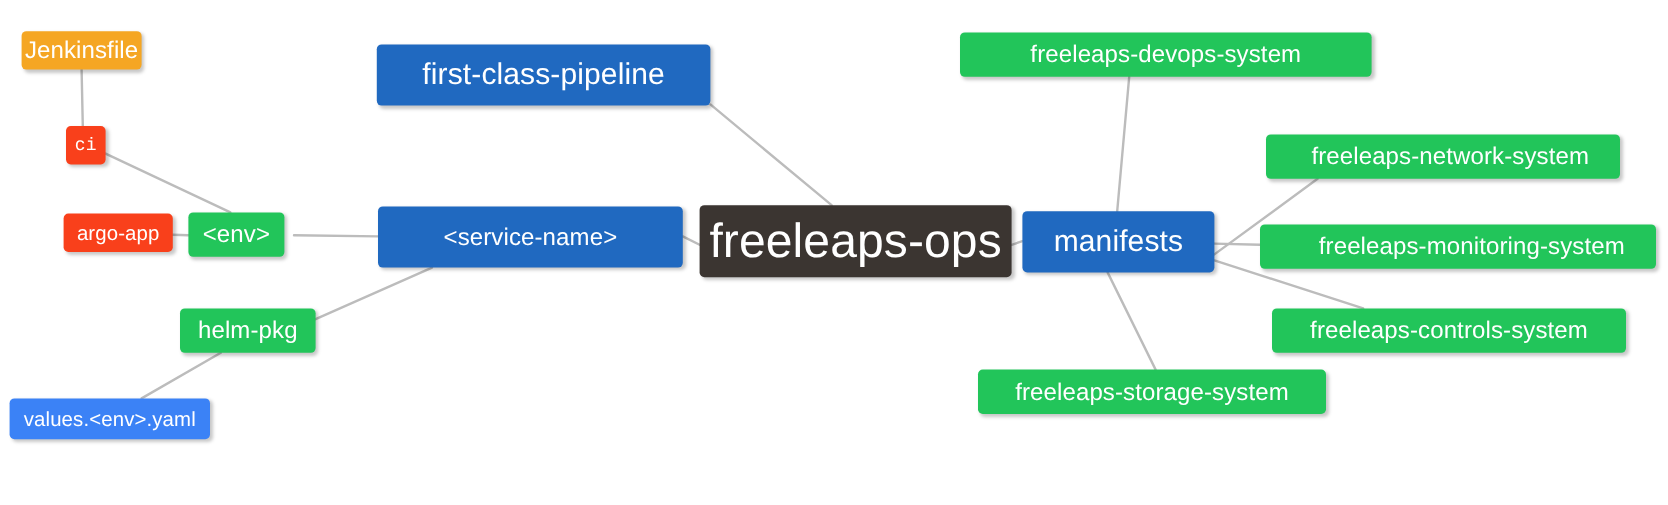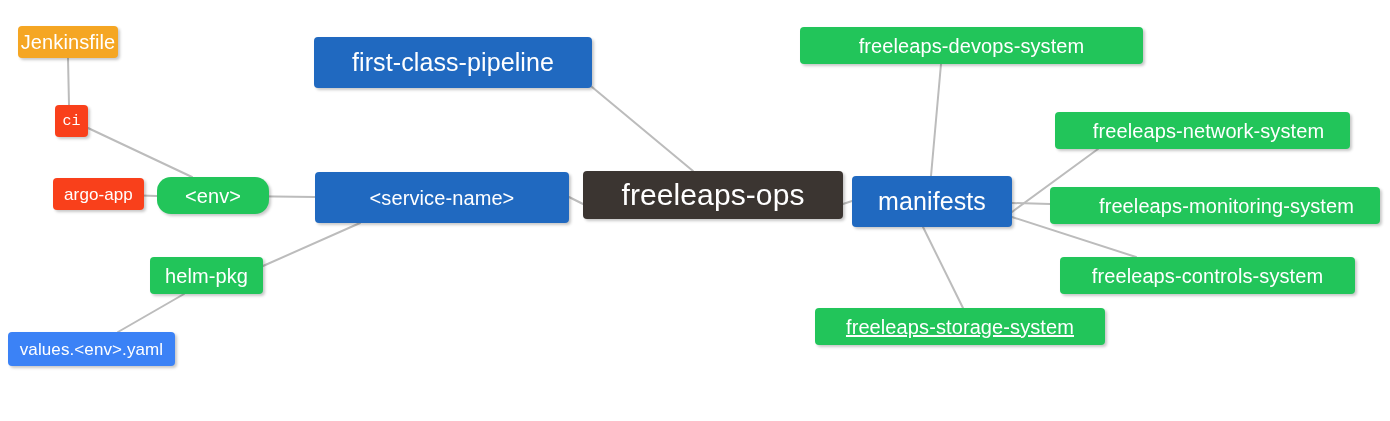--- a/index.html
+++ b/index.html
@@ -59,33 +59,33 @@
       <line x1="192" y1="177" x2="88" y2="128" stroke="#bcbcbc" stroke-width="2" stroke-linecap="round"></line>
       <line x1="69" y1="105" x2="68" y2="58" stroke="#bcbcbc" stroke-width="2" stroke-linecap="round"></line>
       <line x1="184" y1="294" x2="118" y2="332" stroke="#bcbcbc" stroke-width="2" stroke-linecap="round"></line>
       <line x1="931" y1="176" x2="941" y2="64" stroke="#bcbcbc" stroke-width="2" stroke-linecap="round"></line>
       <line x1="1012" y1="212" x2="1098" y2="149" stroke="#bcbcbc" stroke-width="2" stroke-linecap="round"></line>
       <line x1="1012" y1="203" x2="1050" y2="204" stroke="#bcbcbc" stroke-width="2" stroke-linecap="round"></line>
       <line x1="1012" y1="217" x2="1136" y2="257" stroke="#bcbcbc" stroke-width="2" stroke-linecap="round"></line>
       <line x1="923" y1="227" x2="963" y2="308" stroke="#bcbcbc" stroke-width="2" stroke-linecap="round"></line>
     </svg>
   <div id="node-layer">
-      <div class="mm-node" style="left: 583px; top: 171px; width: 260px; height: 48px; background: rgb(59, 53, 49); font-size: 30px;">
+      <div class="mm-node" style="left: 583px; top: 171px; width: 260px; height: 60px; background: rgb(59, 53, 49); font-size: 40px;">
         <span class="mm-label">freeleaps-ops</span>
       </div>
       <div class="mm-node" style="left: 315px; top: 172px; width: 254px; height: 51px; background: rgb(32, 105, 192); font-size: 20px;">
         <span class="mm-label">&lt;service-name&gt;</span>
       </div>
       <div class="mm-node" style="left: 314px; top: 37px; width: 278px; height: 51px; background: rgb(32, 105, 192); font-size: 25px;">
         <span class="mm-label">first-class-pipeline</span>
       </div>
       <div class="mm-node" style="left: 852px; top: 176px; width: 160px; height: 51px; background: rgb(32, 105, 192); font-size: 25px;">
         <span class="mm-label">manifests</span>
       </div>
-      <div class="mm-node" style="left: 157px; top: 177px; width: 112px; height: 37px; background: rgb(34, 197, 90); font-size: 20px; border-radius: 14px;">
+      <div class="mm-node" style="left: 157px; top: 177px; width: 80px; height: 37px; background: rgb(34, 197, 90); font-size: 20px;">
         <span class="mm-label">&lt;env&gt;</span>
       </div>
       <div class="mm-node" style="left: 150px; top: 257px; width: 113px; height: 37px; background: rgb(34, 197, 90); font-size: 20px; justify-content: center;">
         <span class="mm-label">helm-pkg</span>
       </div>
       <div class="mm-node" style="left: 18px; top: 26px; width: 100px; height: 32px; background: rgb(245, 166, 35); font-size: 20px;">
         <span class="mm-label">Jenkinsfile</span>
       </div>
       <div class="mm-node" style="left: 55px; top: 105px; width: 33px; height: 32px; background: rgb(249, 64, 27); font-size: 15px; font-family: Liberation Mono, monospace;">
         <span class="mm-label">ci</span>
@@ -101,17 +101,17 @@
       </div>
       <div class="mm-node" style="left: 1055px; top: 112px; width: 295px; height: 37px; background: rgb(34, 197, 90); font-size: 20px; padding-left: 12px;">
         <span class="mm-label">freeleaps-network-system</span>
       </div>
       <div class="mm-node" style="left: 1050px; top: 187px; width: 330px; height: 37px; background: rgb(34, 197, 90); font-size: 20px; padding-left: 23px;">
         <span class="mm-label">freeleaps-monitoring-system</span>
       </div>
       <div class="mm-node" style="left: 1060px; top: 257px; width: 295px; height: 37px; background: rgb(34, 197, 90); font-size: 20px;">
         <span class="mm-label">freeleaps-controls-system</span>
       </div>
-      <div class="mm-node" style="left: 815px; top: 308px; width: 290px; height: 37px; background: rgb(34, 197, 90); font-size: 20px; text-decoration: underline;">
+      <div class="mm-node" style="left: 815px; top: 308px; width: 290px; height: 37px; background: rgb(34, 197, 90); font-size: 20px;">
         <span class="mm-label">freeleaps-storage-system</span>
       </div>
     </div>
 </div>
 
 </body></html>

